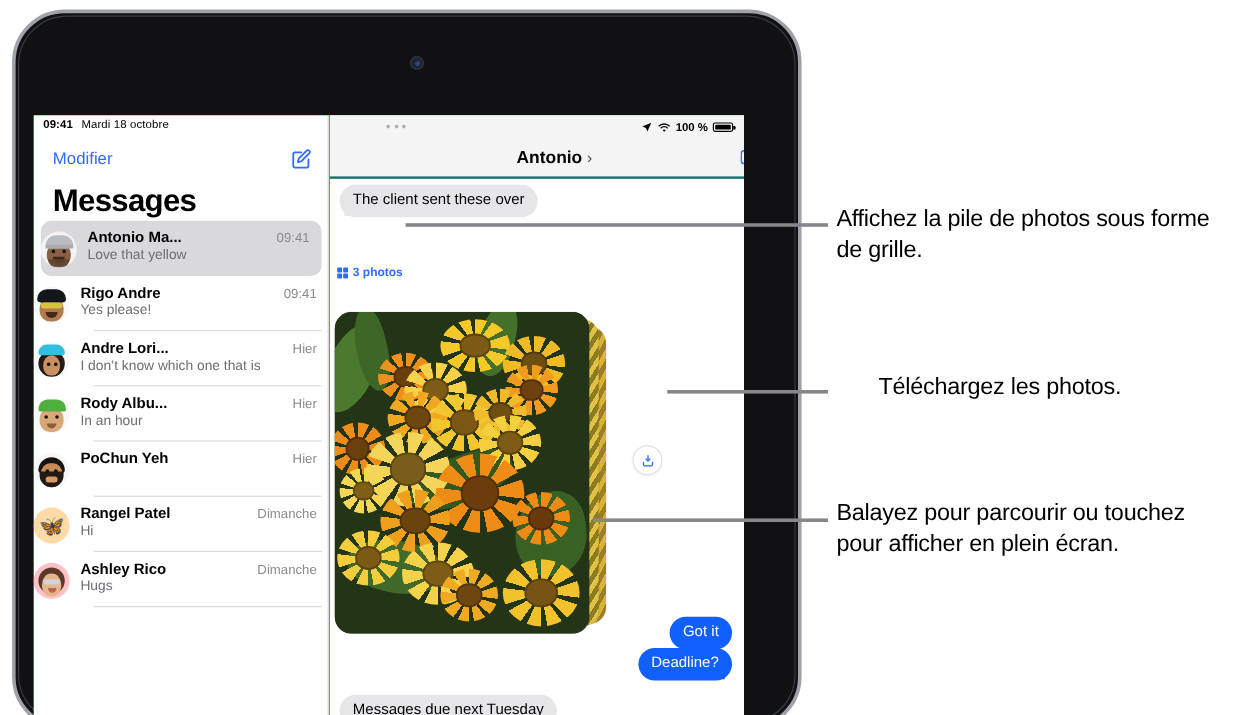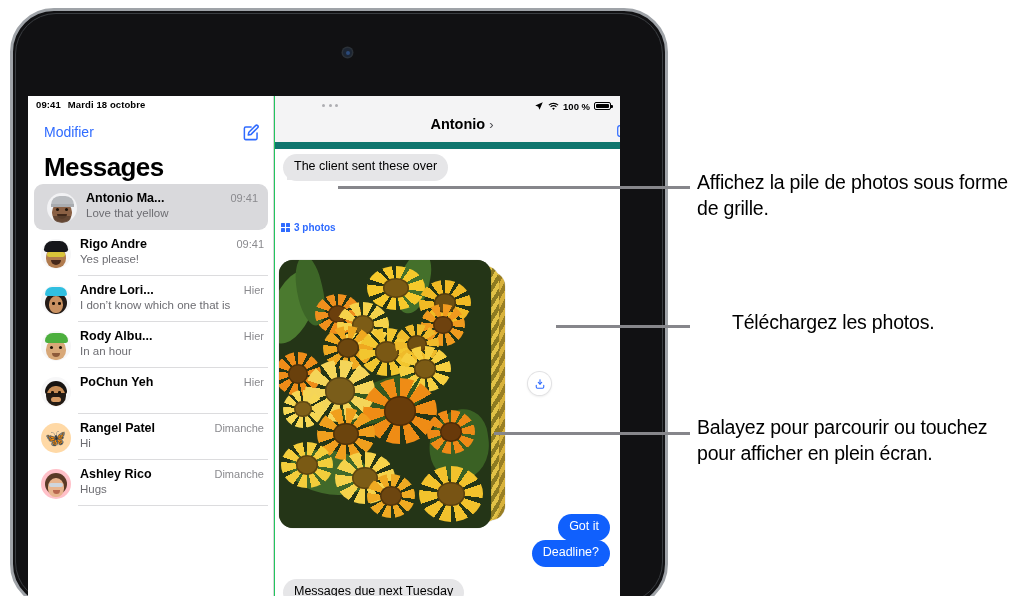--- a/index.html
+++ b/index.html
@@ -41,38 +41,38 @@
   .sidebar{
     position:absolute;left:0;top:0;width:246px;height:516px;background:#ffffff;
     border-right:1px solid #d6d6d8;box-sizing:border-box;
   }
   .sb-status{
     position:absolute;left:0;top:0;width:246px;height:17px;
     display:flex;align-items:center;padding-left:8px;box-sizing:border-box;
     font-size:9.5px;font-weight:bold;color:#000;letter-spacing:.1px;
   }
   .sb-status .t{margin-right:7px;}
-  .sb-status .d{font-weight:bold;}
+  .sb-status .d{font-weight:normal;}
 
   .sb-topbar{
     position:absolute;left:0;top:20px;width:246px;height:32px;
     display:flex;align-items:center;justify-content:space-between;
     padding:0 13px 0 16px;box-sizing:border-box;
   }
   .modifier{font-size:14px;color:#2f6bff;}
   .compose-icon{width:19px;height:19px;position:relative;display:block;}
 
   .sb-title{
     position:absolute;left:16px;top:56px;
     font-size:26px;font-weight:bold;letter-spacing:-.6px;color:#000;
   }
 
   .convo-list{position:absolute;left:0;top:88px;width:246px;}
   .convo{
-    position:relative;display:flex;padding:7px 10px 7px 13px;box-sizing:border-box;
+    position:relative;display:flex;padding:7px 10px 7px 0;box-sizing:border-box;
     min-height:44px;
   }
   .convo.selected{background:#d9d9dc;border-radius:9px;margin:0 6px;width:234px;}
   .convo .avatar{
     width:30px;height:30px;border-radius:50%;flex:0 0 30px;margin-right:9px;
     display:flex;align-items:center;justify-content:center;overflow:hidden;
     font-size:19px;line-height:1;position:relative;margin-top:2px;
   }
   .convo .body{flex:1;min-width:0;}
   .convo .line1{display:flex;align-items:baseline;justify-content:space-between;gap:3px;}
@@ -110,21 +110,21 @@
     box-sizing:border-box;padding:1px;
   }
   .batt i{display:block;height:100%;width:100%;background:#000;border-radius:1px;}
   .batt:after{
     content:"";position:absolute;right:-2.5px;top:2px;width:1.5px;height:3px;
     background:#000;border-radius:0 1px 1px 0;
   }
 
   .dt-navbar{
     position:absolute;left:0;top:20px;width:374px;height:33px;background:#f4f4f5;
-    border-bottom:7px solid #0f766e;display:flex;align-items:flex-start;
+    border-bottom:2px solid #0f766e;display:flex;align-items:center;
     justify-content:center;box-sizing:border-box;
   }
   .dt-title{font-size:14.5px;font-weight:bold;color:#000;display:flex;align-items:center;gap:4px;}
   .dt-title .chev{font-size:13px;font-weight:normal;color:#4a4a4f;}
   .facetime{position:absolute;right:12px;top:8px;}
 
   .thread{position:absolute;left:0;top:54px;width:345px;height:462px;}
 
   .bubble{
     display:inline-block;max-width:250px;padding:5px 11px 6px;border-radius:15px;

